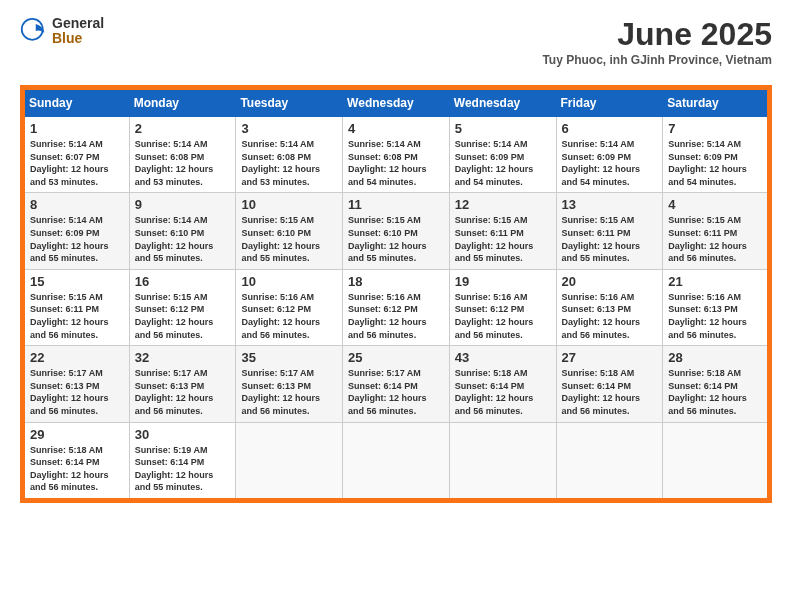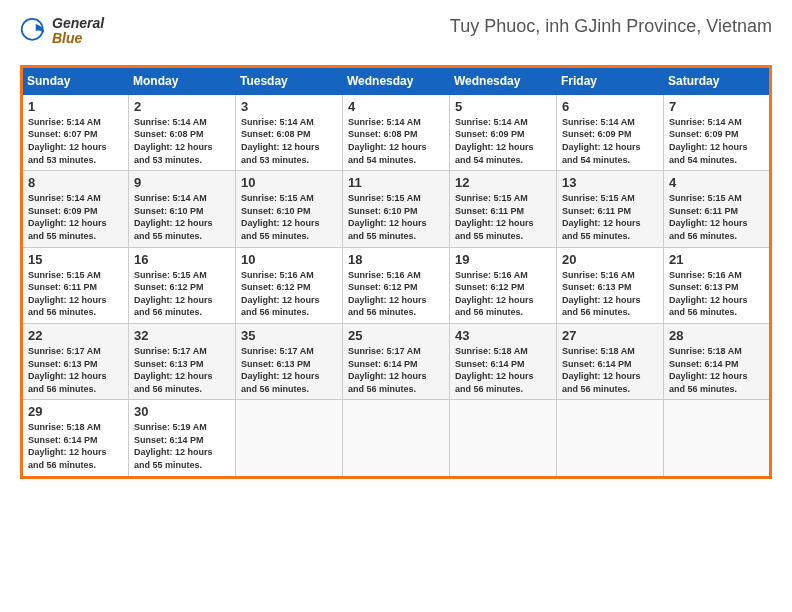--- a/index.html
+++ b/index.html
@@ -13,21 +13,20 @@
     .header-row {
       display: flex;
       justify-content: space-between;
       align-items: flex-start;
       margin-bottom: 8px;
     }
     .logo {
       display: flex;
       align-items: center;
       gap: 4px;
-      font-style: italic;
     }
     .logo-text {
       display: flex;
       flex-direction: column;
       font-size: 14px;
       font-weight: bold;
       line-height: 1.1;
     }
     .logo-general { color: #333; }
     .logo-blue { color: #a16207; }
@@ -37,27 +36,28 @@
     }
     .title-block {
       text-align: right;
     }
     .calendar-title {
       font-size: 32px;
       font-weight: bold;
       color: #333;
     }
     .calendar-subtitle {
-      font-size: 18px;
+      font-size: 12px;
       color: #555;
+      font-weight: bold;
     }
     .calendar-table {
       width: 100%;
       border-collapse: collapse;
-      border: 3px solid #f97316;
+      border: 5px solid #f97316;
       margin-top: 18px;
     }
     .calendar-table th {
       background-color: #1565c0;
       color: #fff;
       font-size: 12px;
       font-weight: bold;
       padding: 6px 4px;
       text-align: left;
       border: 1px solid #1565c0;
@@ -99,20 +99,21 @@
     <svg class="logo-icon" viewBox="0 0 32 32">
       <circle cx="14" cy="14" r="12" fill="none" stroke="#1565c0" stroke-width="2"></circle>
       <path d="M18 8 Q26 10 28 18 Q22 14 18 16 Z" fill="#1565c0"></path>
     </svg>
     <div class="logo-text">
       <span class="logo-general">General</span>
       <span class="logo-blue">Blue</span>
     </div>
   </div>
   <div class="title-block">
+    <div class="calendar-title">June 2025</div>
     <div class="calendar-subtitle">Tuy Phuoc, inh GJinh Province, Vietnam</div>
   </div>
 </div>
 
 <table class="calendar-table">
   <thead>
     <tr>
       <th>Sunday</th>
       <th>Monday</th>
       <th>Tuesday</th>

